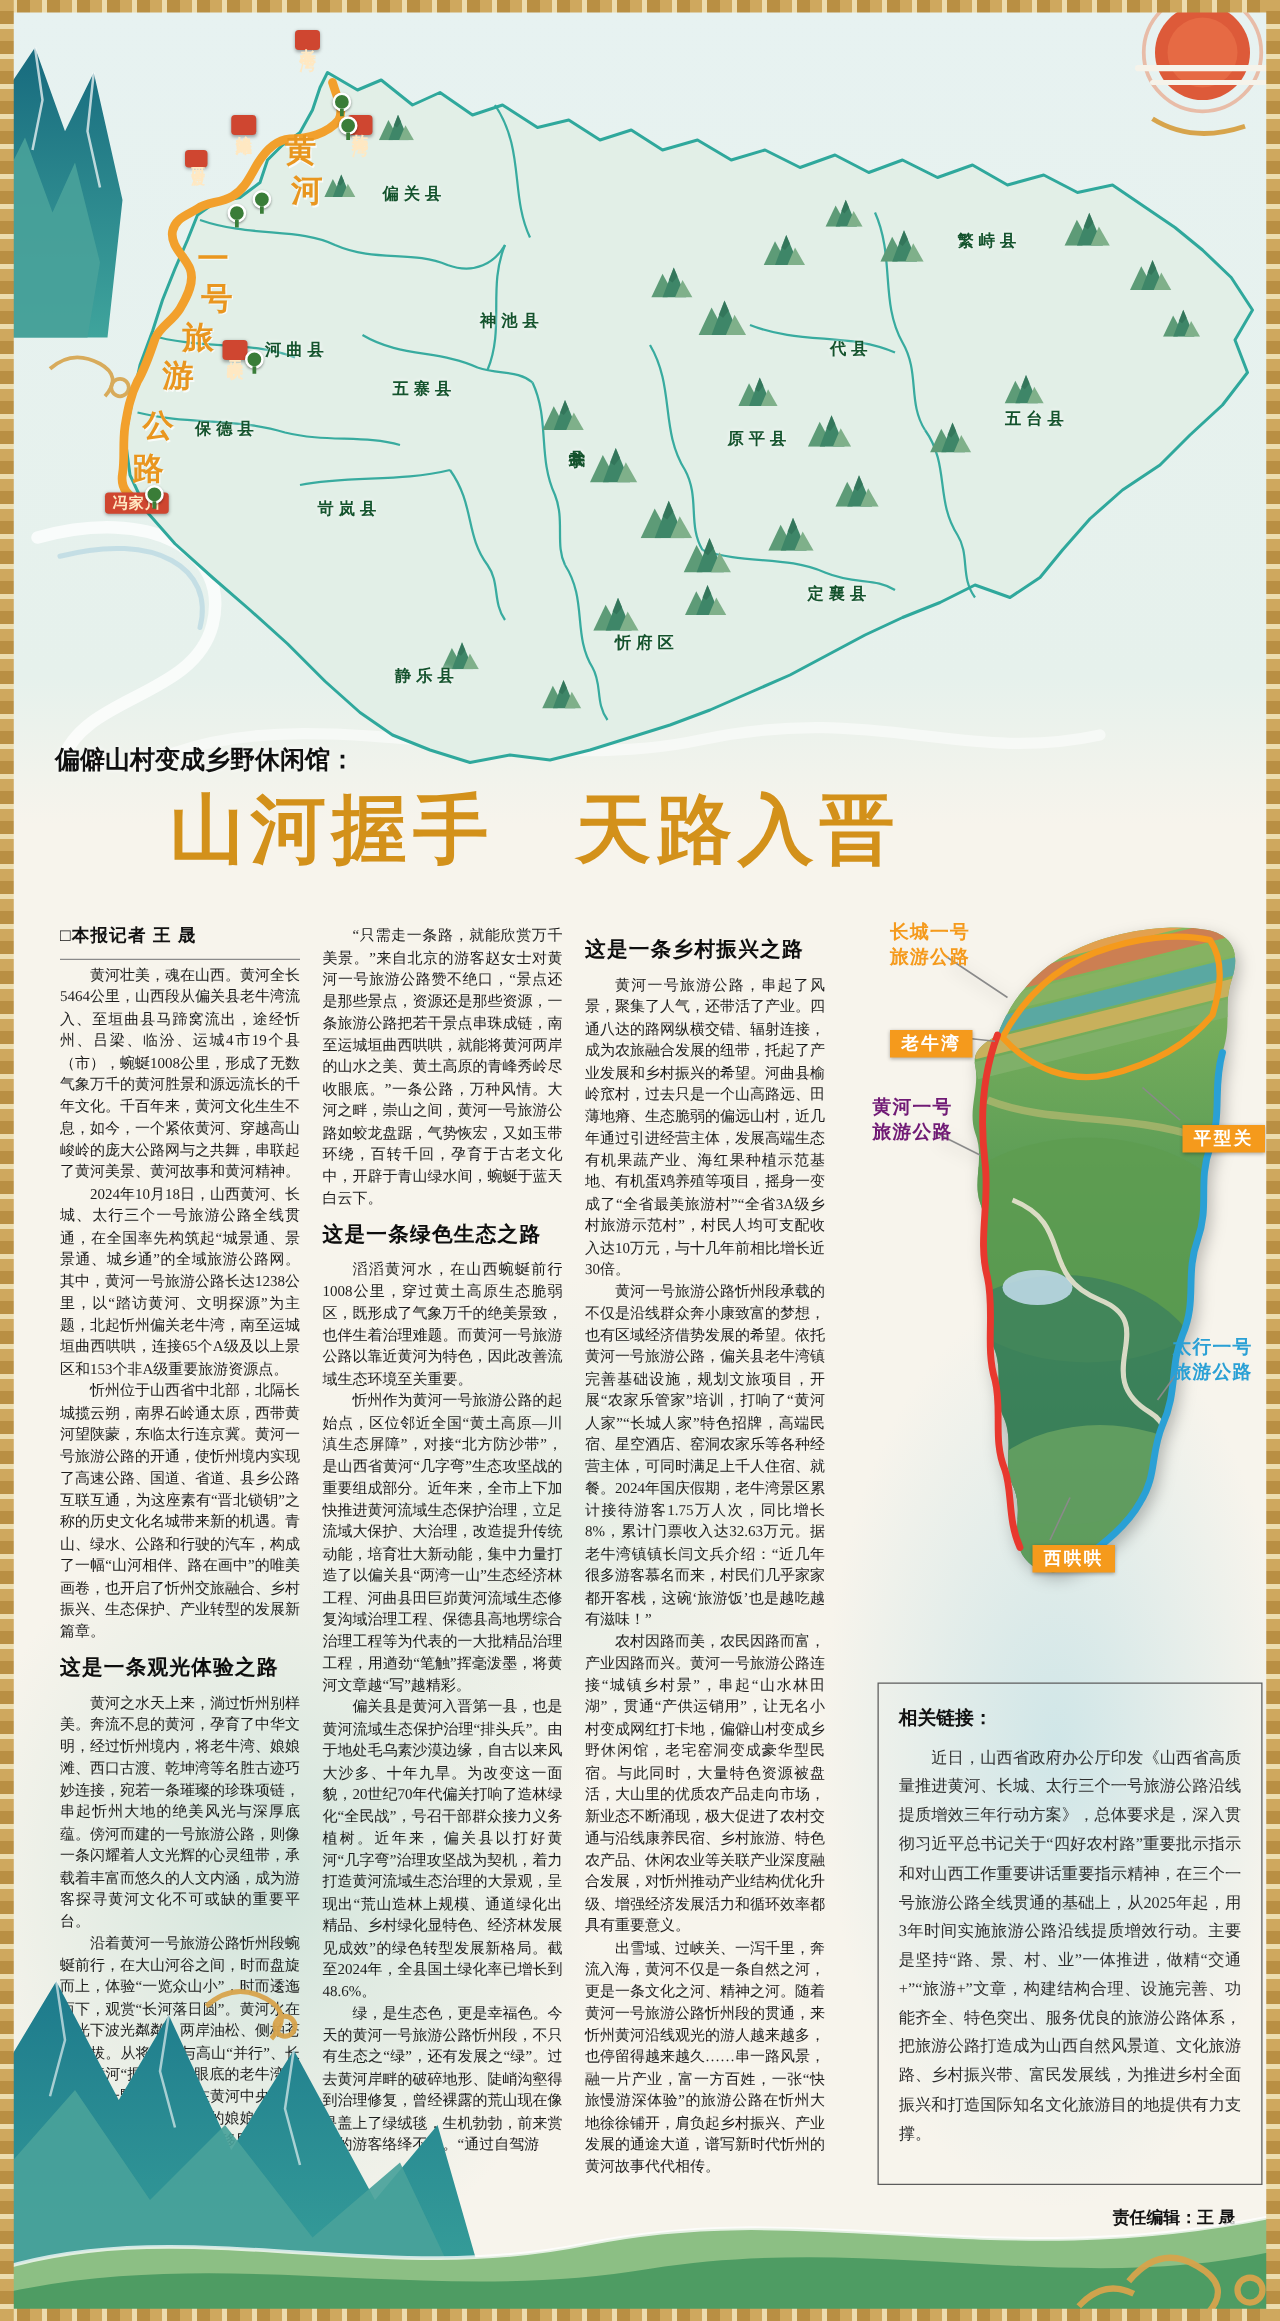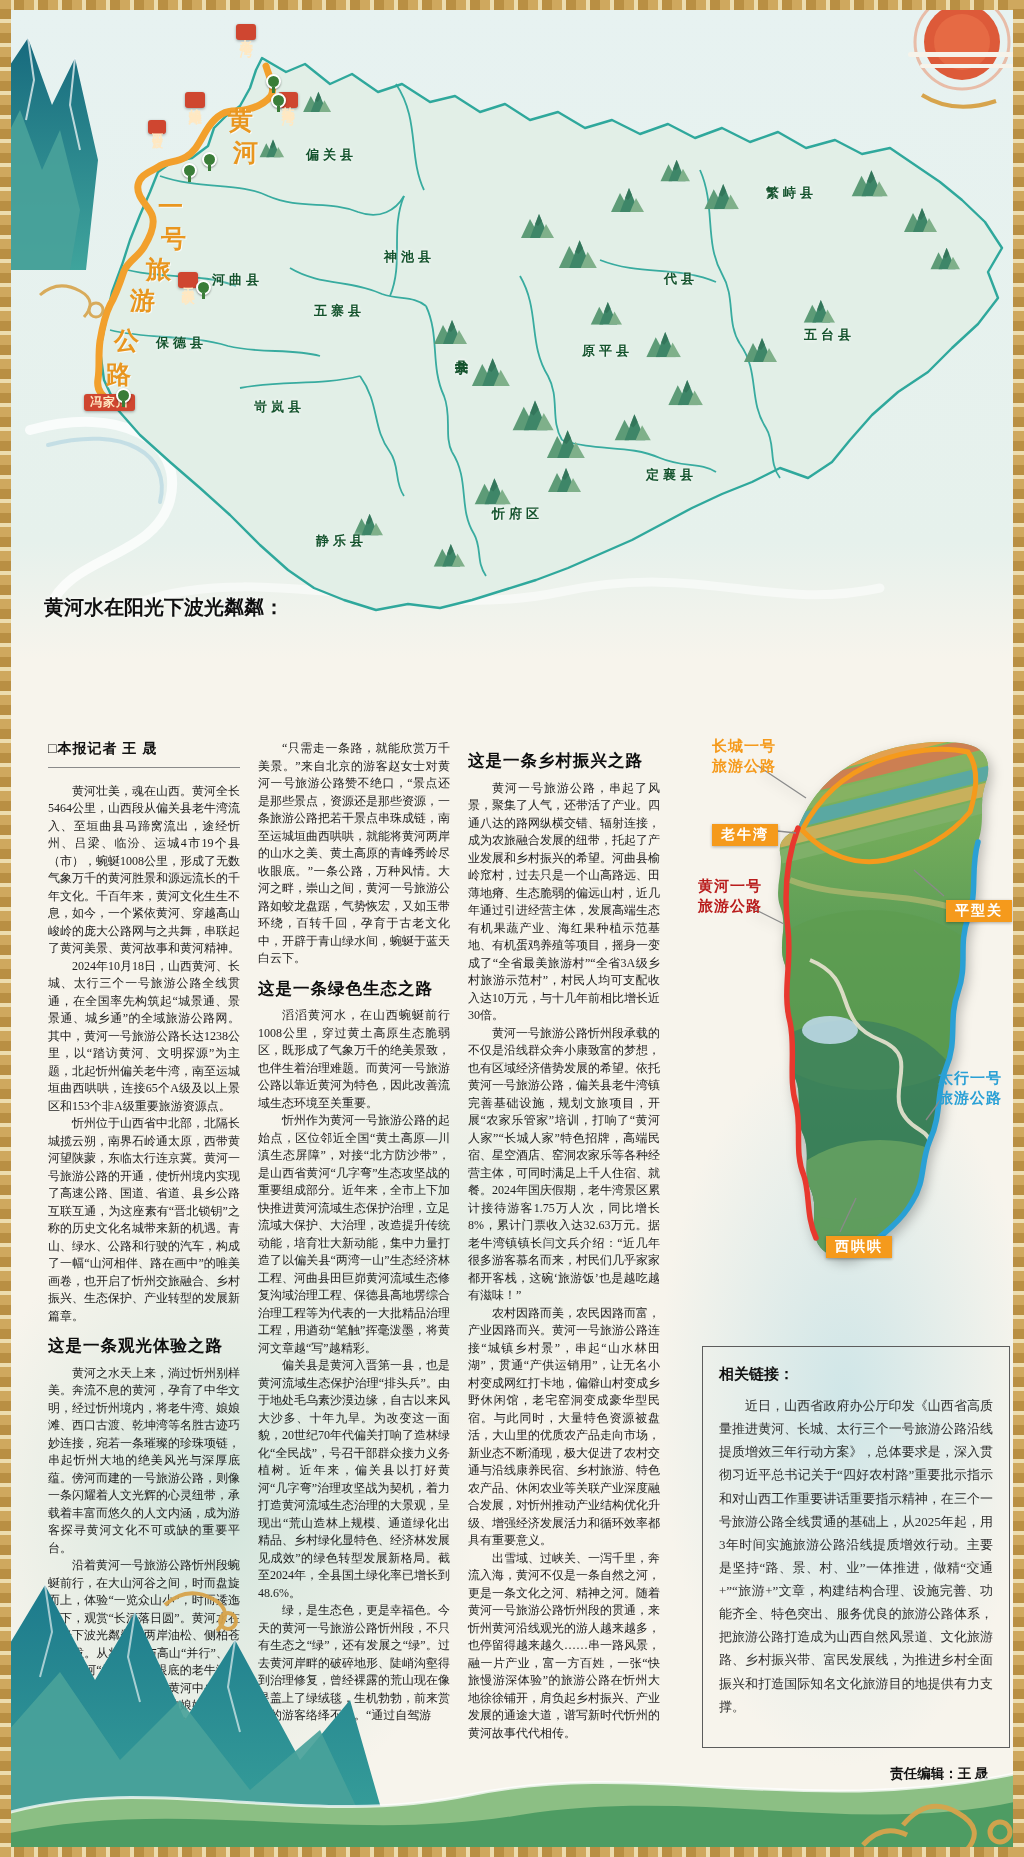--- a/index.html
+++ b/index.html
@@ -33,21 +33,21 @@
     font-family:"Liberation Sans",sans-serif;font-weight:bold;font-size:60px;color:#d3911a;
     letter-spacing:5px;white-space:nowrap;}
   
   #columns{position:absolute;left:48px;top:740px;width:612px;height:1002px;display:flex;
     gap:18px;z-index:12;overflow:hidden;}
   #columns .col{flex:1;min-width:0;font-size:12px;line-height:17.5px;color:#1c1c1c;
     text-align:justify;}
   #columns p{margin:0;text-indent:2em;}
   #columns p.cont{text-indent:0;}
   .byline{font-family:"Liberation Sans",sans-serif;font-weight:bold;font-size:14px;color:#111;
-    border-bottom:1px solid #8a8a8a;padding-bottom:9px;margin-bottom:15px;letter-spacing:1px;}
+    border-bottom:1px solid #8a8a8a;padding-bottom:9px;margin-bottom:4px;letter-spacing:1px;}
   .subhead{font-family:"Liberation Sans",sans-serif;font-weight:bold;font-size:16.5px;color:#0d0d0d;
     text-align:left;margin:12px 0 10px;text-indent:0;letter-spacing:1px;}
   
   .route-label{position:absolute;font-family:"Liberation Sans",sans-serif;font-weight:bold;
     font-size:15px;line-height:1.3;white-space:pre-line;z-index:14;letter-spacing:1px;}
   .side-badge{position:absolute;background:#f59a1c;color:#fff;font-family:"Liberation Sans",sans-serif;
     font-weight:bold;font-size:14px;padding:2px 9px;z-index:14;box-shadow:0 1px 3px rgba(0,0,0,.3);
     letter-spacing:2px;}
   #related-box{position:absolute;left:702px;top:1346px;width:308px;height:402px;z-index:14;
     border:1.5px solid #5c5c5c;box-sizing:border-box;padding:18px 16px;}
@@ -197,21 +197,22 @@
       <div class="river-char" style="left: 228px; top: 104px;">黄</div>
       <div class="river-char" style="left: 233px; top: 136px;">河</div>
       <div class="river-char" style="left: 158px; top: 190px;">一</div>
       <div class="river-char" style="left: 161px; top: 222px;">号</div>
       <div class="river-char" style="left: 146px; top: 253px;">旅</div>
       <div class="river-char" style="left: 130px; top: 284px;">游</div>
       <div class="river-char" style="left: 114px; top: 324px;">公</div>
       <div class="river-char" style="left: 106px; top: 358px;">路</div>
     </div>
 
-  <div id="kicker">黄河水在阳光下波光粼粼：</div>
+  <div id="kicker">偏僻山村变成乡野休闲馆：</div>
+  <div id="headline">山河握手　天路入晋</div>
 
   <div id="columns">
     <div class="col">
         <div class="byline">□本报记者 王 晟</div>
         <p>黄河壮美，魂在山西。黄河全长5464公里，山西段从偏关县老牛湾流入、至垣曲县马蹄窝流出，途经忻州、吕梁、临汾、运城4市19个县（市），蜿蜒1008公里，形成了无数气象万千的黄河胜景和源远流长的千年文化。千百年来，黄河文化生生不息，如今，一个紧依黄河、穿越高山峻岭的庞大公路网与之共舞，串联起了黄河美景、黄河故事和黄河精神。</p>
         <p>2024年10月18日，山西黄河、长城、太行三个一号旅游公路全线贯通，在全国率先构筑起“城景通、景景通、城乡通”的全域旅游公路网。其中，黄河一号旅游公路长达1238公里，以“踏访黄河、文明探源”为主题，北起忻州偏关老牛湾，南至运城垣曲西哄哄，连接65个A级及以上景区和153个非A级重要旅游资源点。</p>
         <p>忻州位于山西省中北部，北隔长城揽云朔，南界石岭通太原，西带黄河望陕蒙，东临太行连京冀。黄河一号旅游公路的开通，使忻州境内实现了高速公路、国道、省道、县乡公路互联互通，为这座素有“晋北锁钥”之称的历史文化名城带来新的机遇。青山、绿水、公路和行驶的汽车，构成了一幅“山河相伴、路在画中”的唯美画卷，也开启了忻州交旅融合、乡村振兴、生态保护、产业转型的发展新篇章。</p>
         <div class="subhead">这是一条观光体验之路</div>
         <p>黄河之水天上来，淌过忻州别样美。奔流不息的黄河，孕育了中华文明，经过忻州境内，将老牛湾、娘娘滩、西口古渡、乾坤湾等名胜古迹巧妙连接，宛若一条璀璨的珍珠项链，串起忻州大地的绝美风光与深厚底蕴。傍河而建的一号旅游公路，则像一条闪耀着人文光辉的心灵纽带，承载着丰富而悠久的人文内涵，成为游客探寻黄河文化不可或缺的重要平台。</p>
         <p>沿着黄河一号旅游公路忻州段蜿蜒前行，在大山河谷之间，时而盘旋而上，体验“一览众山小”，时而逶迤而下，观赏“长河落日圆”。黄河水在阳光下波光粼粼，两岸油松、侧柏苍翠挺拔。从将大河与高山“并行”、长城与黄河“握手”尽收眼底的老牛湾，到犹如一颗明珠镶嵌在黄河中央、被誉为“母亲河上第一滩”的娘娘滩，再到古代中国历史上三大移民潮之一——“走西口”的发生地西口古渡……越来越多的游客来到忻州，领略厚重文化，饱览名胜美景，体验黄土风情。</p>
@@ -272,21 +273,21 @@
       <line x1="68" y1="206" x2="104" y2="224"></line>
       <line x1="264" y1="196" x2="234" y2="170"></line>
       <line x1="262" y1="398" x2="246" y2="420"></line>
       <line x1="176" y1="498" x2="160" y2="532"></line>
     </g>
   </svg>
 
   <div id="sidebar-layer">
       <div class="route-label" style="left: 712px; top: 736px; color: rgb(245, 154, 28);">长城一号
 旅游公路</div>
-      <div class="route-label" style="left: 698px; top: 876px; color: #b91c1c;">黄河一号
+      <div class="route-label" style="left: 698px; top: 876px; color: #701a75;">黄河一号
 旅游公路</div>
       <div class="route-label" style="left: 938px; top: 1068px; color: rgb(42, 160, 213);">太行一号
 旅游公路</div>
       <div class="side-badge" style="left: 712px; top: 824px;">老牛湾</div>
       <div class="side-badge" style="left: 946px; top: 900px;">平型关</div>
       <div class="side-badge" style="left: 826px; top: 1236px;">西哄哄</div>
     </div>
 
   <div id="related-box">
     <div id="related-title">相关链接：</div>

